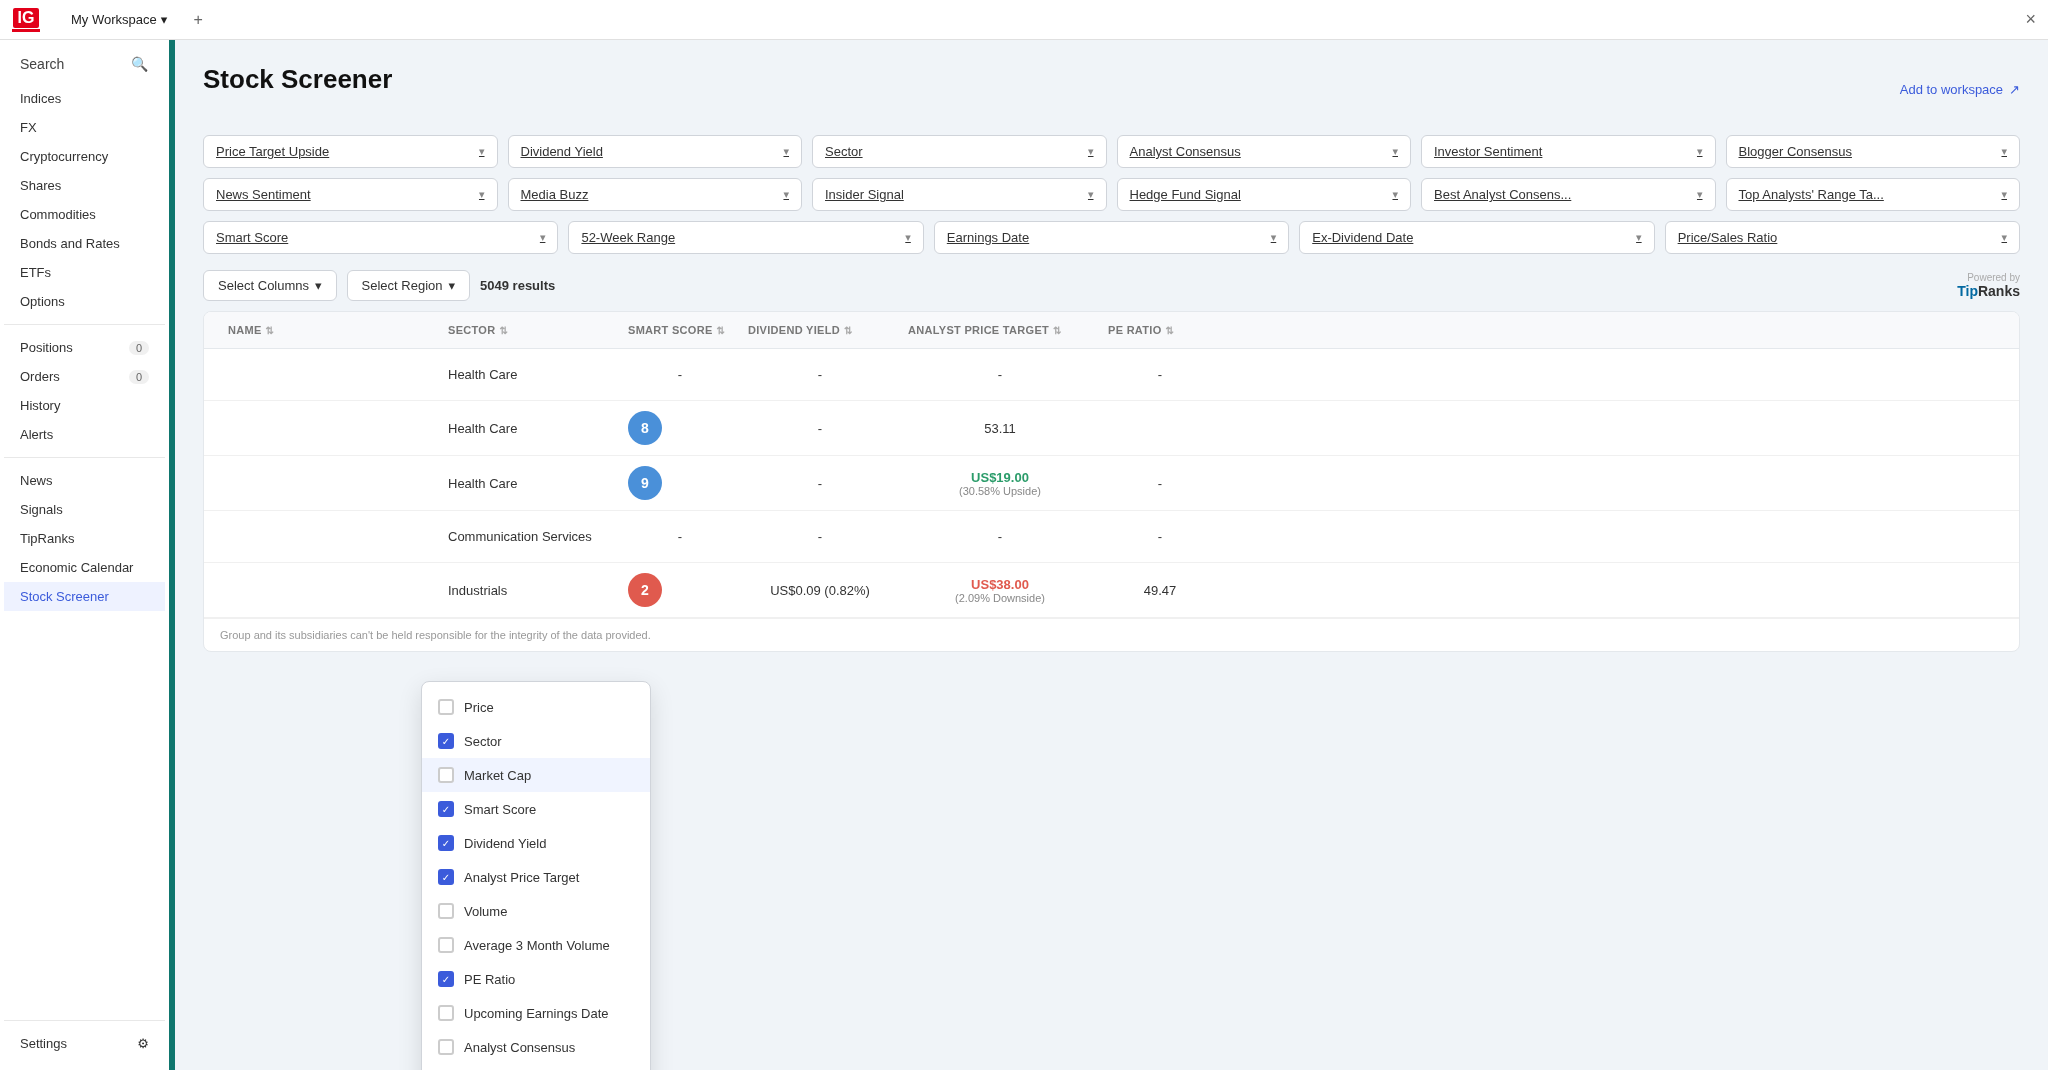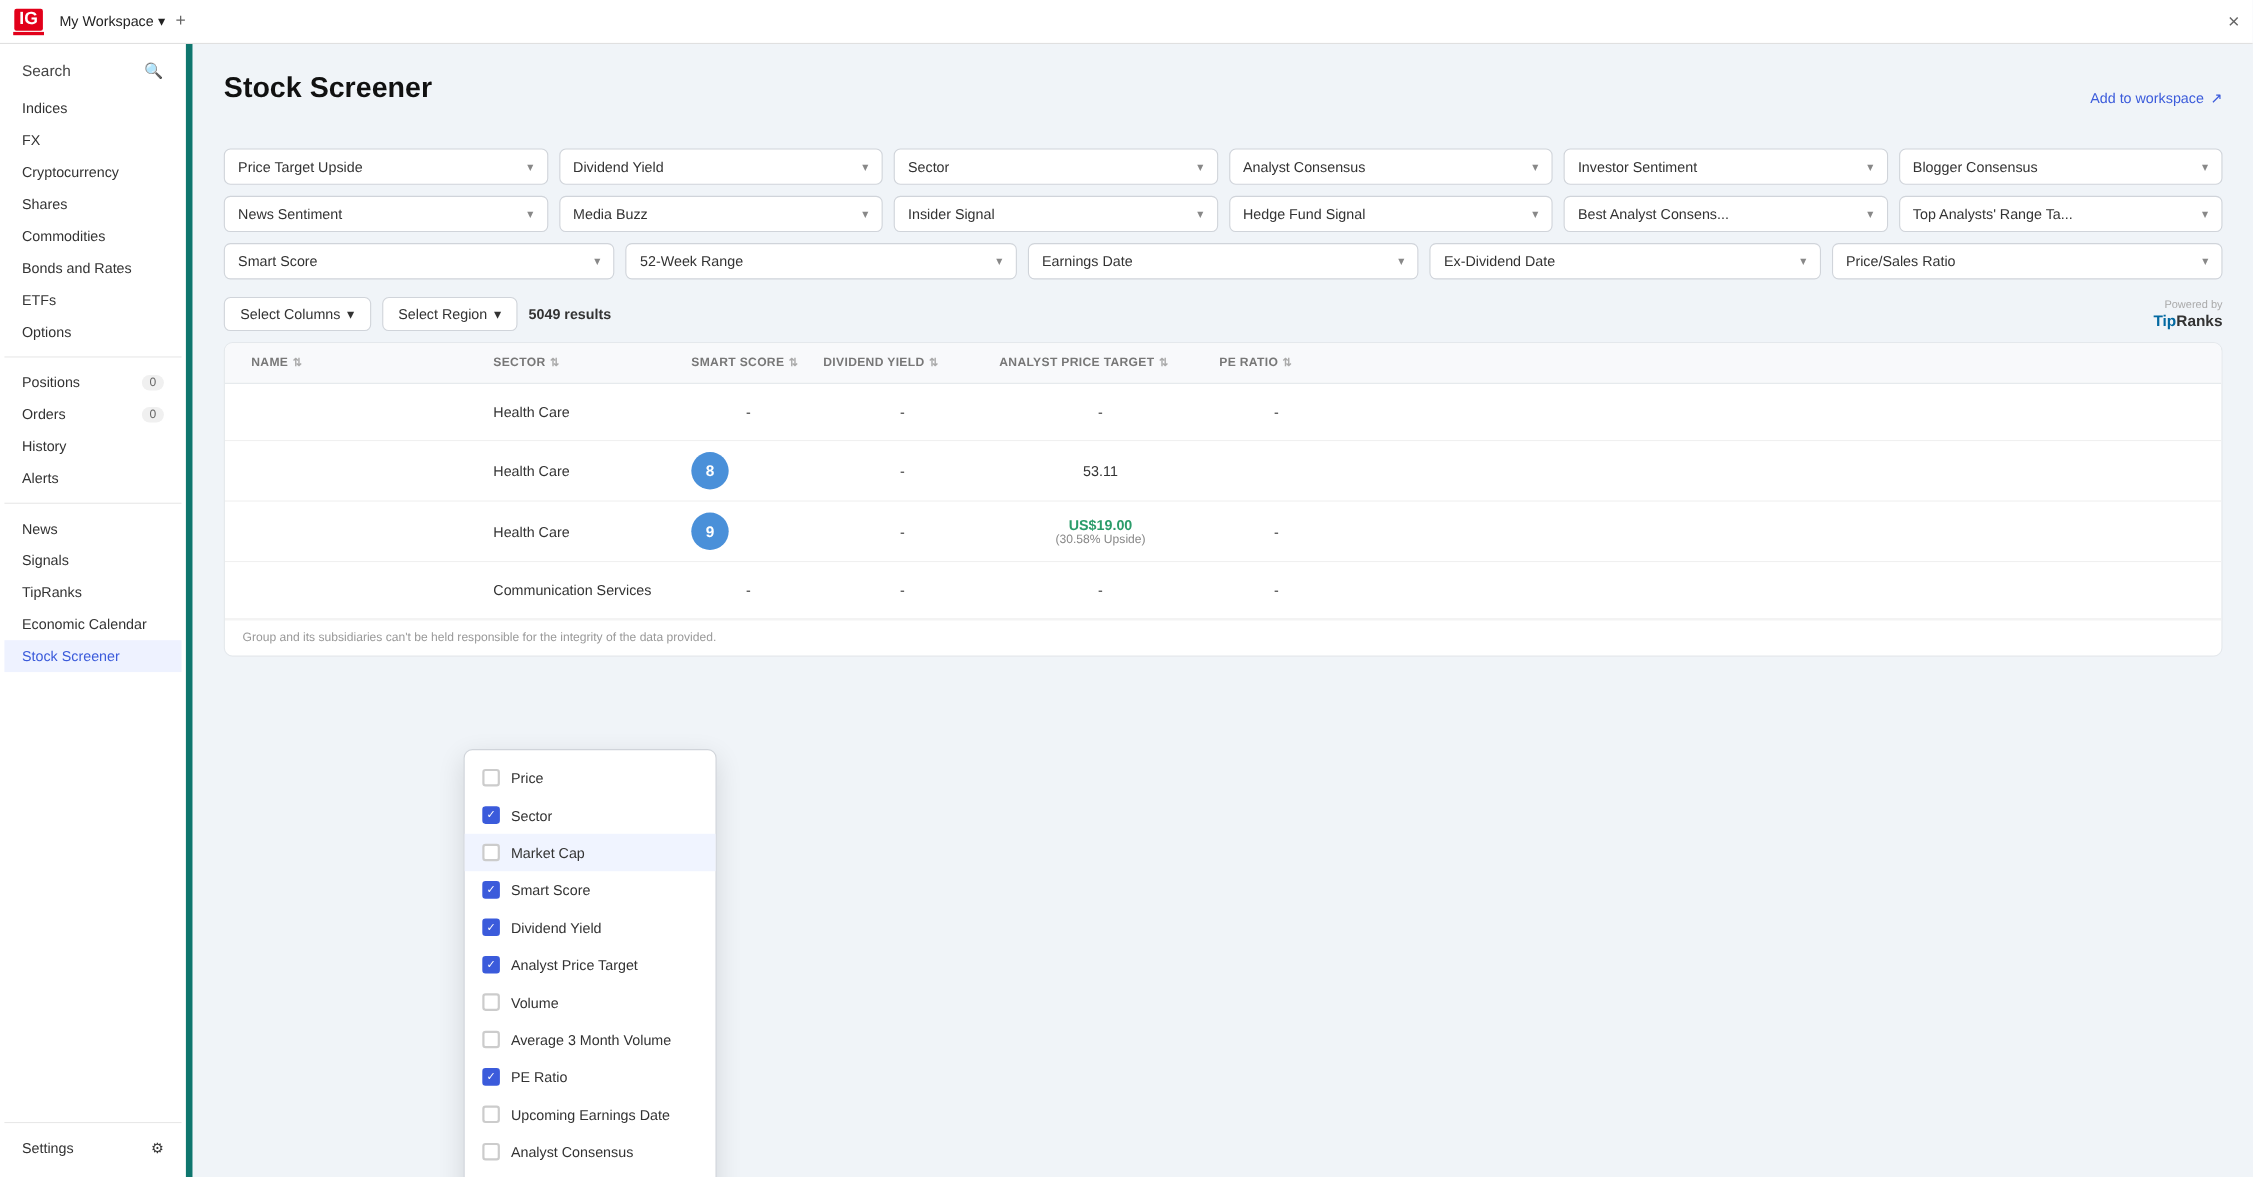--- a/index.html
+++ b/index.html
@@ -1,21 +1,21 @@
 <!DOCTYPE html>
 <html><head>
   <meta charset="utf-8">
   <style>
     * { box-sizing: border-box; margin: 0; padding: 0; }
     body { font-family: -apple-system, BlinkMacSystemFont, 'Segoe UI', sans-serif; background: #f0f4f8; color: #222; font-size: 13px; }
 
     
     .top-bar {
       height: 40px; background: #fff; border-bottom: 1px solid #e0e0e0;
-      display: flex; align-items: center; padding: 0 12px; gap: 3px; justify-content: flex-end;
+      display: flex; align-items: center; padding: 0 12px; gap: 20px; justify-content: flex-end;
     }
     .logo-ig {
       font-weight: 900; font-size: 16px; color: #fff; background: #e2001a;
       padding: 1px 5px; border-radius: 2px; letter-spacing: 0;
     }
     .logo-underline { width: 28px; height: 3px; background: #e2001a; margin-top: 1px; }
     .workspace-btn {
       display: flex; align-items: center; gap: 4px; font-size: 13px;
       font-weight: 500; cursor: pointer; color: #222; background: none; border: none; margin-left: 11px;
     }
@@ -53,20 +53,21 @@
     .main { flex: 1; overflow-y: auto; padding: 24px 28px; background: #f0f4f8; position: relative; }
     .page-title { font-size: 26px; font-weight: 700; color: #111; margin-bottom: 20px; }
 
     
     .filter-row { display: flex; gap: 10px; margin-bottom: 10px; flex-wrap: nowrap; }
     .filter-dropdown {
       display: flex; align-items: center; justify-content: space-between;
       background: #fff; border: 1px solid #d0d4da; border-radius: 6px;
       padding: 8px 12px; min-width: 160px; flex: 1; cursor: pointer; font-size: 13px; color: #333;
       gap: 6px;
+      text-decoration: underline;
     }
     .filter-dropdown .chevron { color: #888; font-size: 11px; }
 
     
     .controls-row {
       display: flex; align-items: center; gap: 10px; margin: 16px 0 10px;
       position: relative;
     }
     .select-btn {
       display: flex; align-items: center; gap: 6px;
@@ -474,20 +475,33 @@
           </div>
           <div class="td center">
             <span>-</span>
           </div>
           <div class="td center">
             <span>-</span>
           </div>
           <div class="td center">-</div>
         </div>
 
+        <div class="table-row-grid">
+          <div class="td"></div>
+          <div class="td">Industrials</div>
+          <div class="td center">
+            <div class="smart-badge badge-red">2</div>
+          </div>
+          <div class="td center">US$0.09 (0.82%)</div>
+          <div class="td center">
+            <div class="price-down">US$38.00</div>
+            <div class="price-sub">(2.09% Downside)</div>
+          </div>
+          <div class="td center">49.47</div>
+        </div>
 
         <div class="footer-note">
           <span>Group and its subsidiaries can't be held responsible for the integrity of the data provided.</span>
         </div>
       </div>
     </div>
   </main>
 </div>
 
 </body></html>

